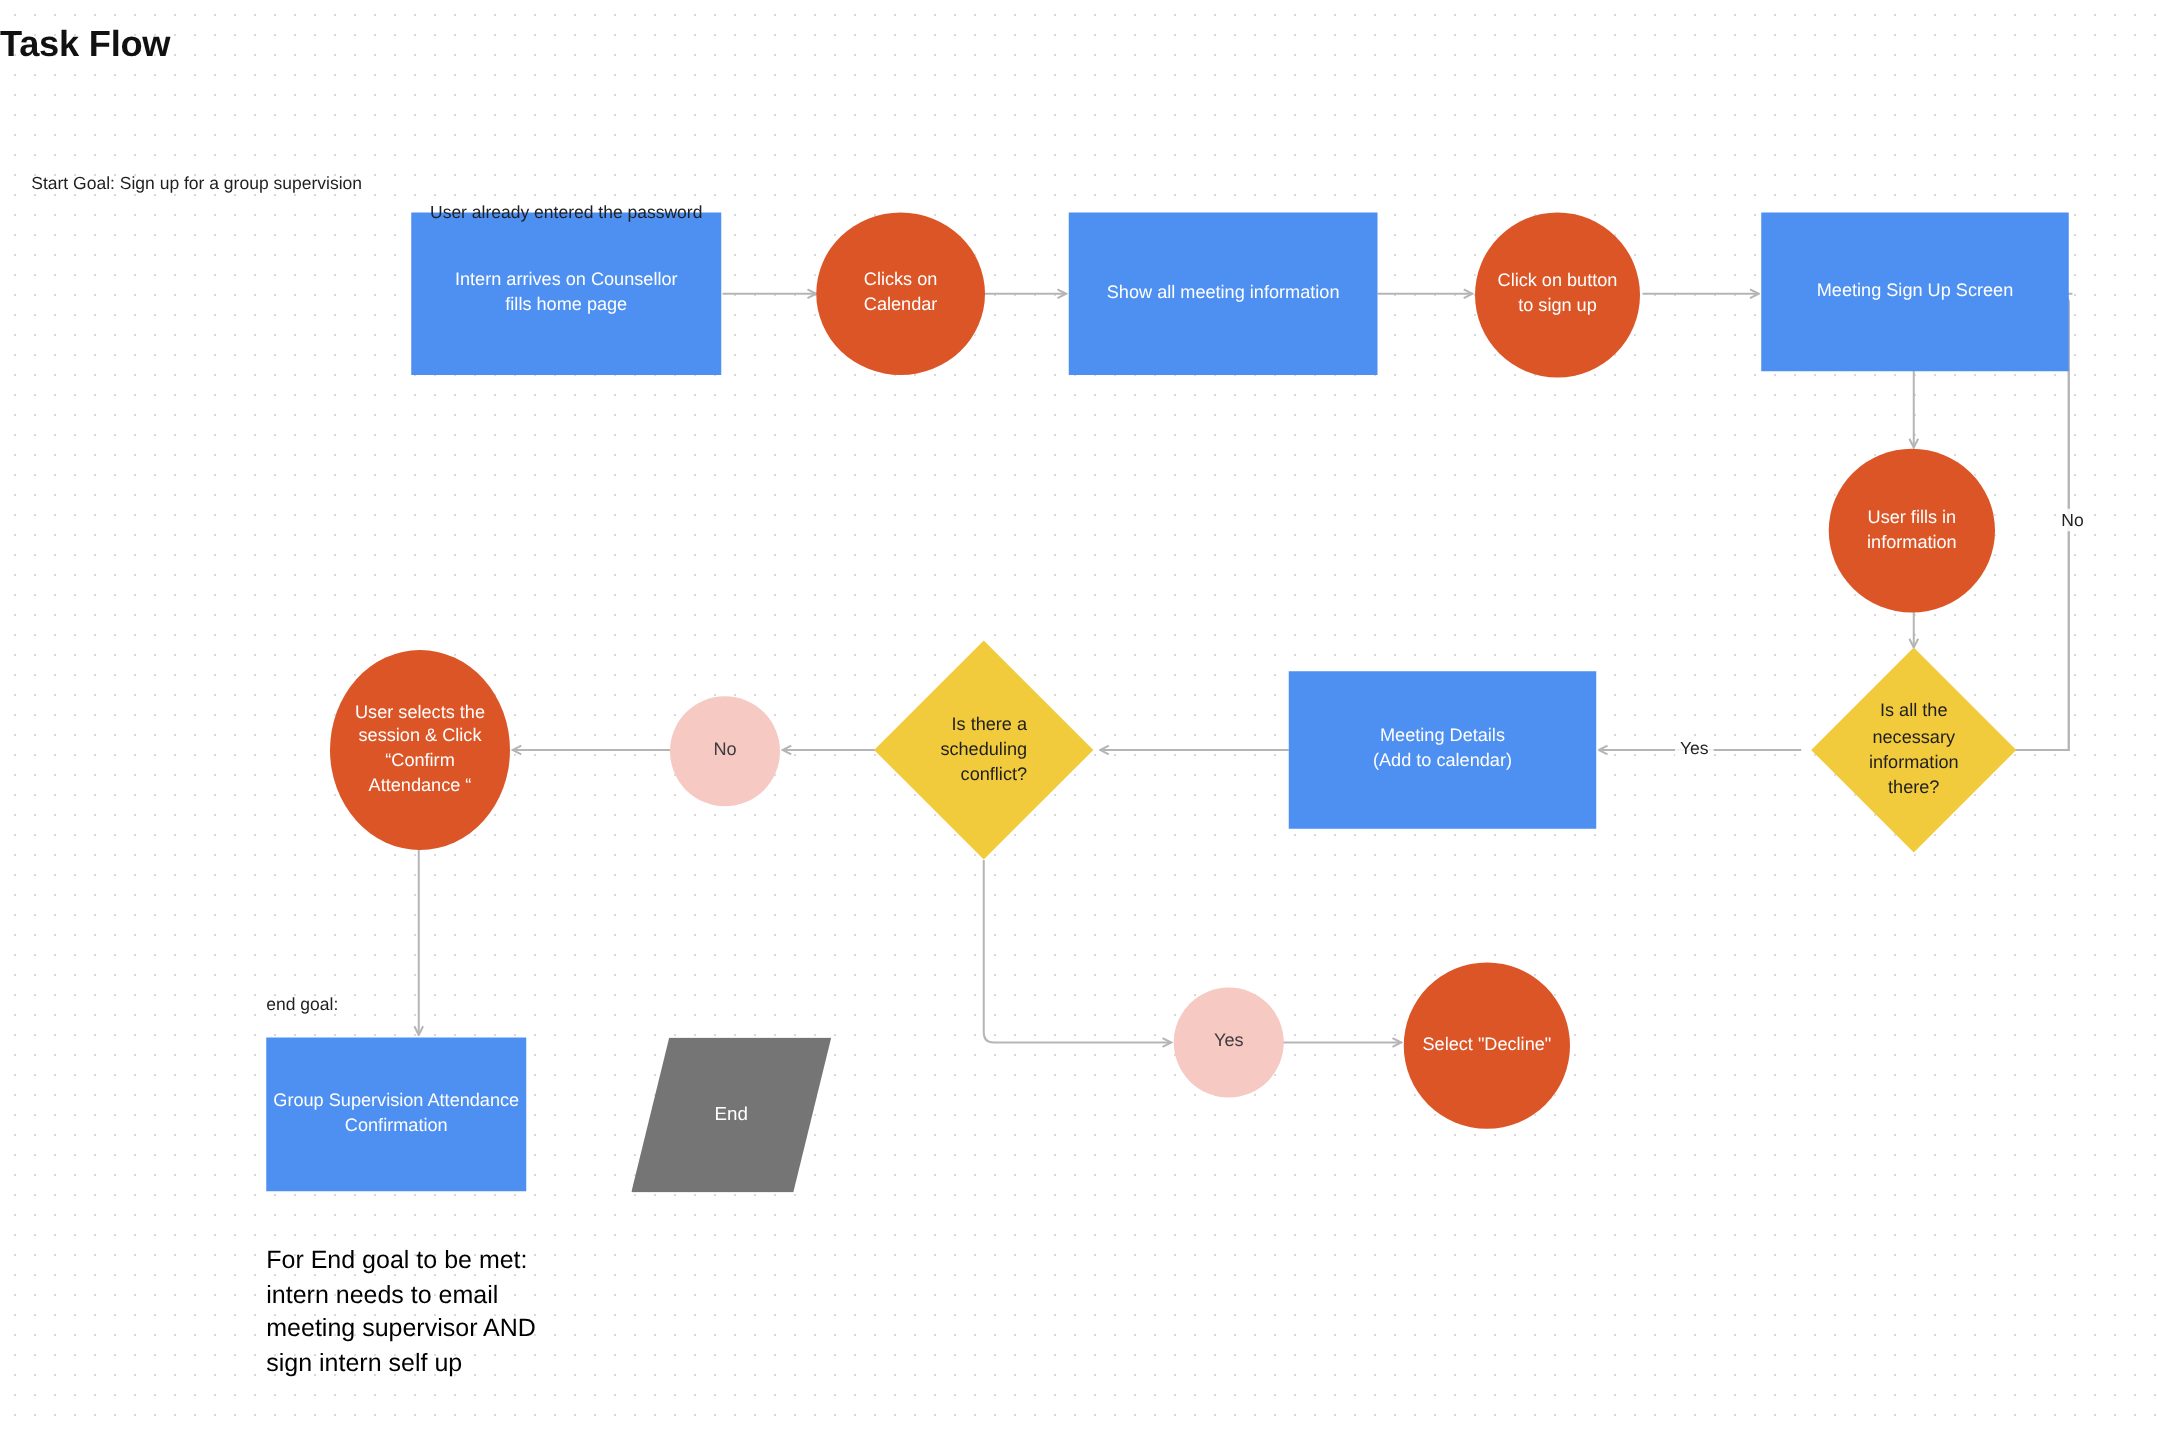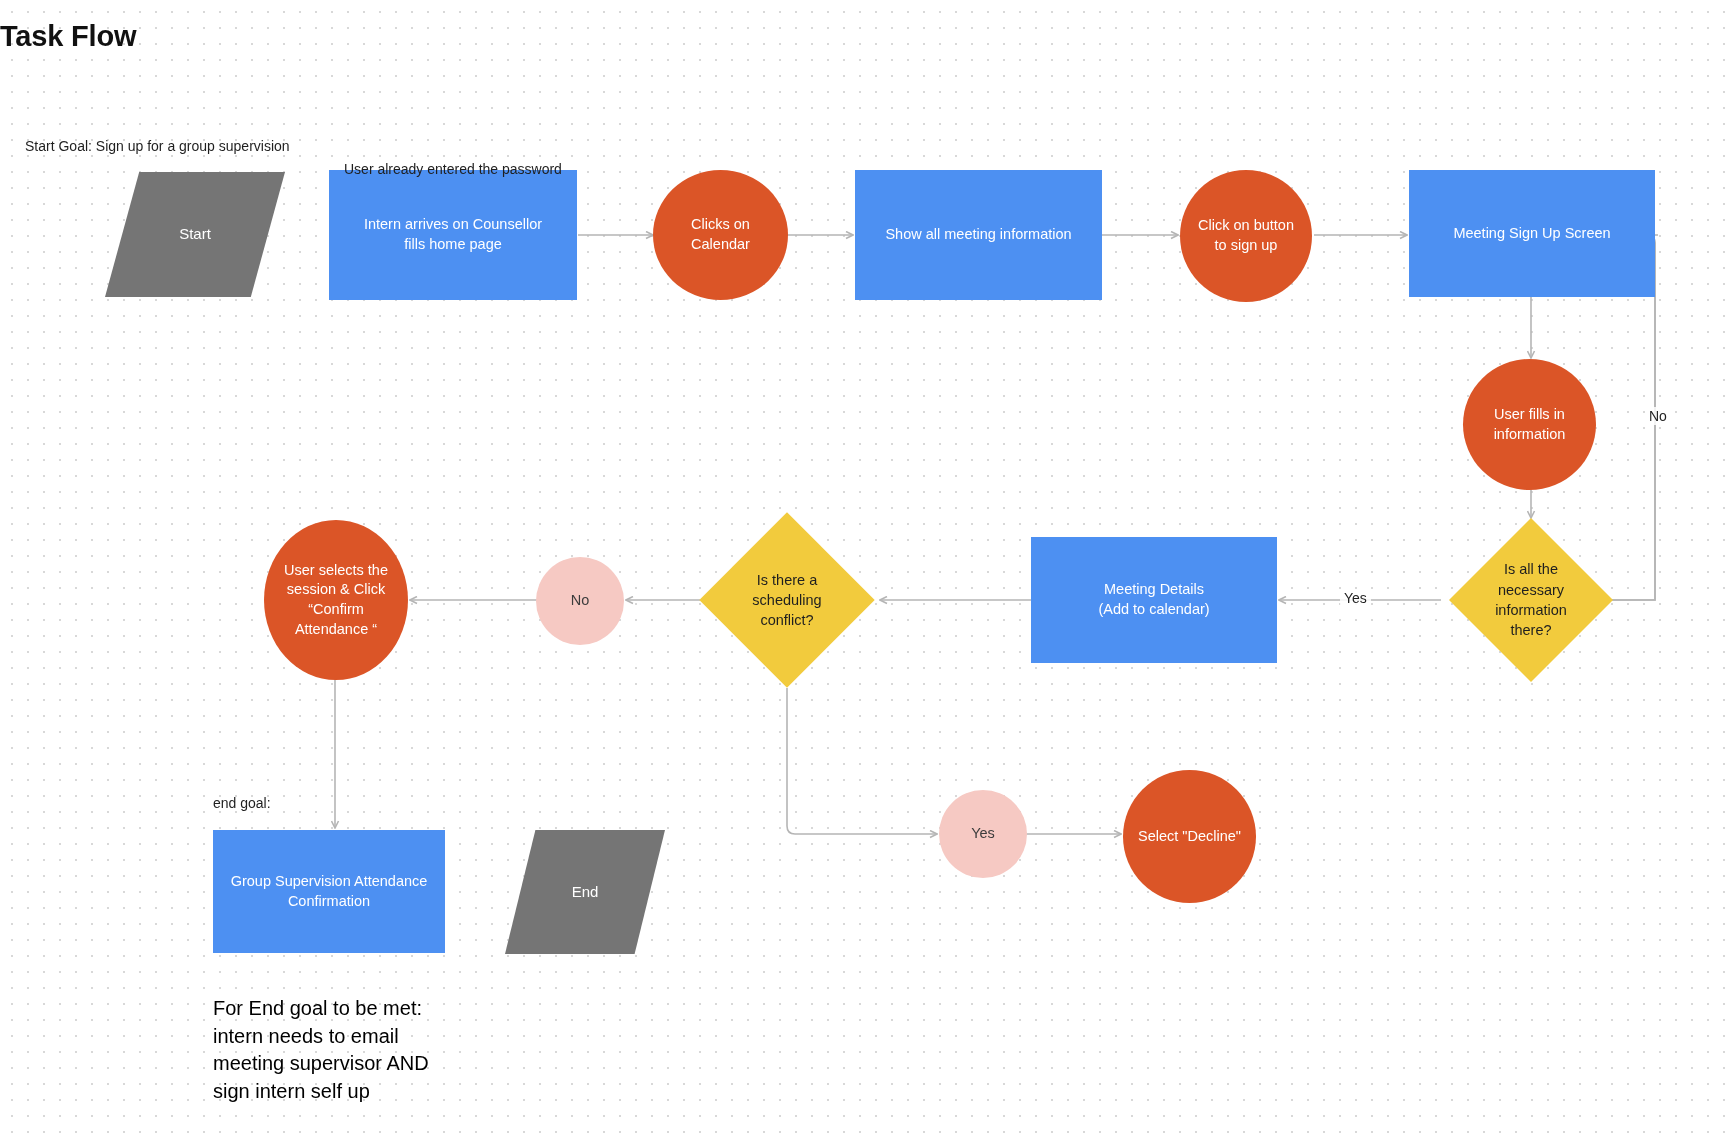--- a/index.html
+++ b/index.html
@@ -162,23 +162,20 @@
 
   <div class="anno" style="left:344px; top:141px;margin-top:20px;">User already entered the password</div>
 
   <div class="anno" style="left:213px; top:795px;">end goal:</div>
 
   <div class="note-red" style="left:213px; top:995px;">For End goal to be met:
 intern needs to email
 meeting supervisor AND
 sign intern self up</div>
 
-  <div class="node para" style="left:105px; top:172px; width:180px; height:125px;">
-    <span>Start</span>
-  </div>
 
   <div class="node rect" style="left:329px; top:170px; width:248px; height:130px;">
     <span>Intern arrives on Counsellor
 fills home page</span>
   </div>
 
   <div class="node circle" style="left:653px; top:170px; width:135px; height:130px; border-radius:50%;">
     <span>Clicks on
 Calendar</span>
   </div>
@@ -209,37 +206,37 @@
 there?</div>
   </div>
 
   <div class="node rect" style="left:1031px; top:537px; width:246px; height:126px;">
     <span>Meeting Details
 (Add to calendar)</span>
   </div>
 
   <div class="diamond-wrap" style="left:725px; top:538px; width:124px; height:124px;">
     <div class="diamond-shape"></div>
-    <div class="diamond-label" style="left:-30px; right:-30px;">Is there a
+    <div class="diamond-label" style="left:-30px; right:-30px;text-align:right;">Is there a
 scheduling
 conflict?</div>
   </div>
 
   <div class="node pill" style="left:536px; top:557px; width:88px; height:88px;">
     <span>No</span>
   </div>
 
   <div class="node circle" style="left:264px; top:520px; width:144px; height:160px;">
     <span>User selects the
 session &amp; Click
 “Confirm
 Attendance “</span>
   </div>
 
-  <div class="node rect" style="left:213px; top:830px; width:232px; height:123px;">
+  <div class="node rect" style="left:213px; top:830px; width:208px; height:123px;">
     <span>Group Supervision Attendance
 Confirmation</span>
   </div>
 
   <div class="node para" style="left:505px; top:830px; width:160px; height:124px;">
     <span>End</span>
   </div>
 
   <div class="node pill" style="left:939px; top:790px; width:88px; height:88px;">
     <span>Yes</span>

